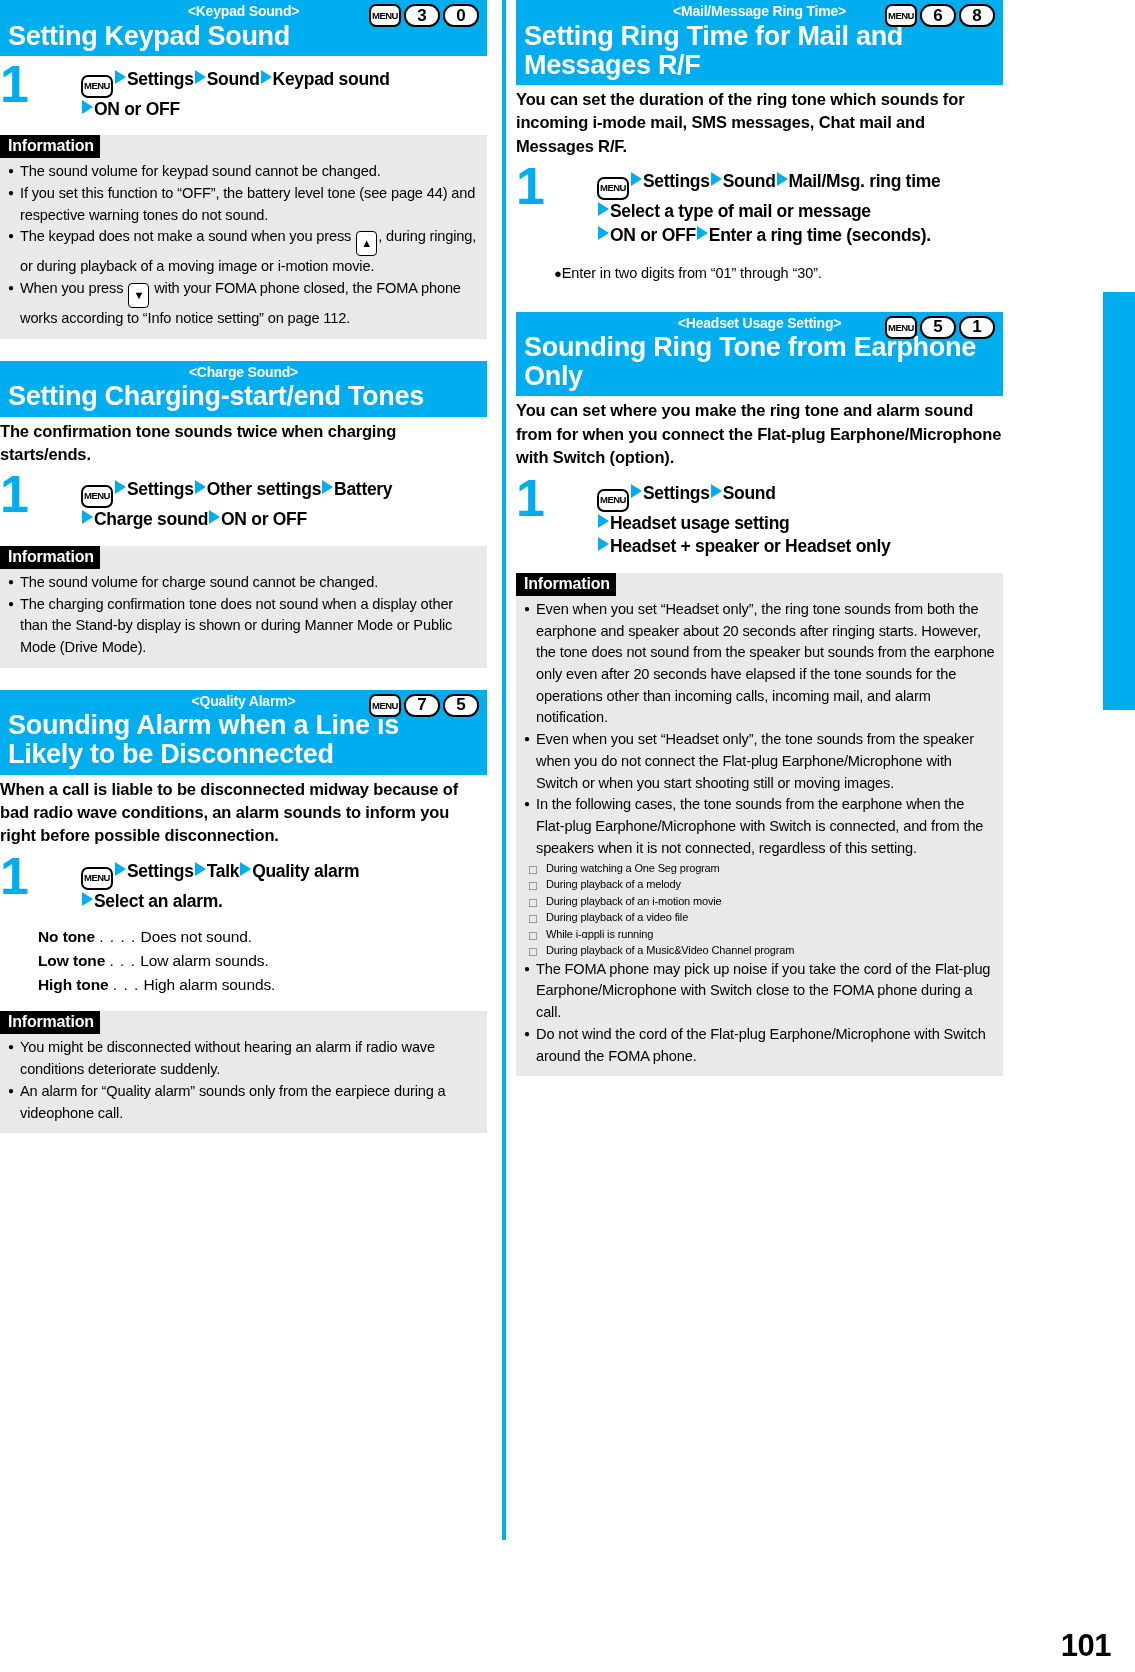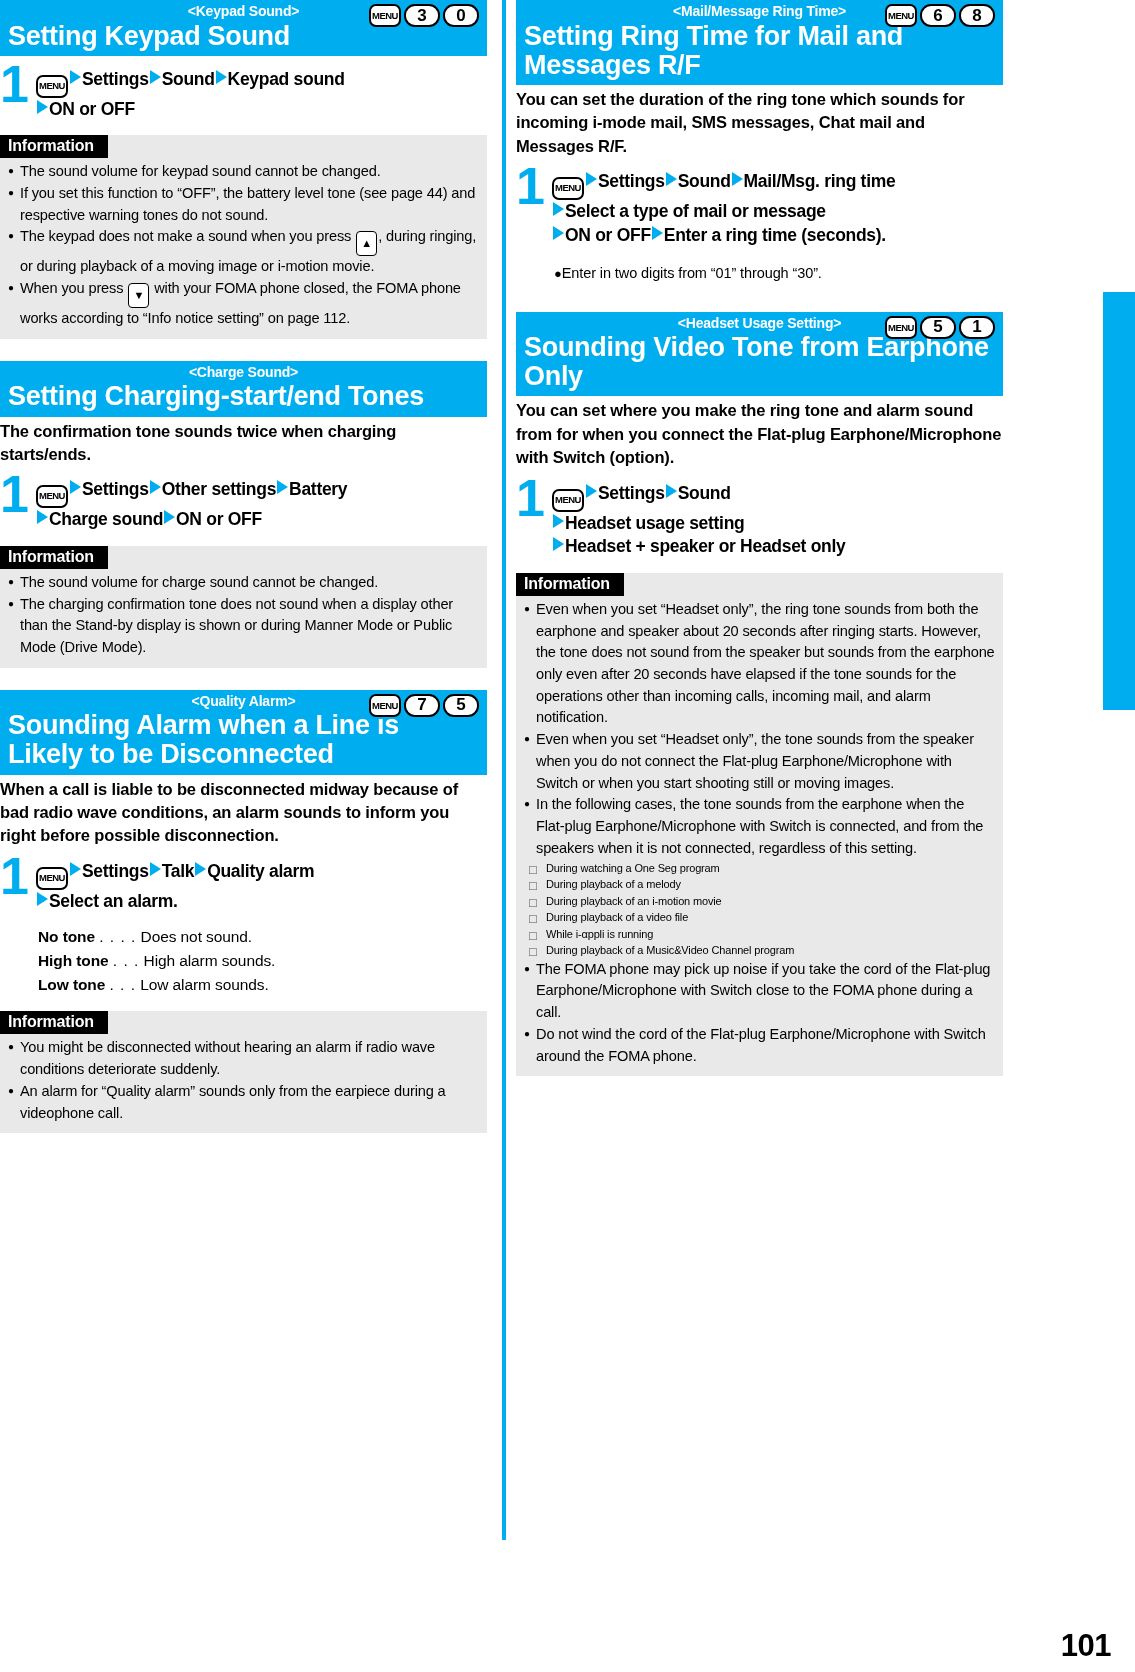--- a/index.html
+++ b/index.html
@@ -67,20 +67,21 @@
   
   .step { display:flex; margin:10px 0 4px 0; }
   .step-num {
     color:#00AEEF; font-size:52px; font-weight:bold; line-height:0.78;
     width:36px; flex:0 0 36px; text-align:left; margin-top:-2px;
   }
   .step-body { flex:1 1 auto; padding-top:2px; }
   .step-line {
     font-size:17.5px; font-weight:bold; line-height:1.35;
     letter-spacing:-0.3px;
+    margin-left:45px;
   }
   .inline-menu {
     display:inline-flex; align-items:center; justify-content:center;
     width:32px; height:23px; border-radius:7px; border:2px solid #000;
     background:#fff; font-size:9.5px; font-weight:bold;
     letter-spacing:-0.5px; vertical-align:-4px; margin-right:1px;
   }
   .tri {
     display:inline-block; width:0; height:0; vertical-align:1px;
     border-top:7px solid transparent; border-bottom:7px solid transparent;
@@ -100,21 +101,21 @@
   }
   .defterm { font-weight:bold; }
   .defdots { letter-spacing:1px; }
 
   
   .infobox {
     background:#e9e9e9; margin-top:14px; padding:0 8px 9px 8px;
   }
   .infohdr {
     display:inline-block; background:#000; color:#fff;
-    font-size:16px; font-weight:bold; padding:2px 14px 3px 8px;
+    font-size:16px; font-weight:bold; padding:2px 6px 3px 8px;
     margin:0 0 3px -8px; letter-spacing:-0.2px;
   }
   .infolist { margin:0; padding:0; list-style:none; }
   .infolist > li {
     font-size:14.6px; line-height:1.49; letter-spacing:-0.15px;
     padding-left:12px; position:relative; margin-bottom:0px;
   }
   .infolist > li::before {
     content:"\25CF"; position:absolute; left:0; top:0;
     font-size:10px; line-height:1.9;
@@ -252,28 +253,28 @@
         </div>
       </div>
 
       <div class="deflist">
         <div class="defrow">
           <span class="defterm">No tone</span>
           <span class="defdots">. . . .</span>
           <span>Does not sound.</span>
         </div>
         <div class="defrow">
+          <span class="defterm">Low tone</span>
+          <span class="defdots">. . .</span>
+          <span>Low alarm sounds.</span>
+        </div>
+        <div class="defrow">
           <span class="defterm">High tone</span>
           <span class="defdots">. . .</span>
           <span>High alarm sounds.</span>
-        </div>
-        <div class="defrow">
-          <span class="defterm">Low tone</span>
-          <span class="defdots">. . .</span>
-          <span>Low alarm sounds.</span>
         </div>
       </div>
 
       <div class="infobox">
         <div class="infohdr">Information</div>
         <ul class="infolist">
           <li>You might be disconnected without hearing an alarm if radio wave conditions deteriorate suddenly.</li>
           <li>An alarm for “Quality alarm” sounds only from the earpiece during a videophone call.</li>
         </ul>
       </div>
@@ -316,21 +317,21 @@
     </div>
 
     <div class="sec" style="margin-top:28px;">
       <div class="banner">
         <div class="keys">
           <span class="key-menu">MENU</span>
           <span class="key-num">5</span>
           <span class="key-num">1</span>
         </div>
         <div class="banner-sub">&lt;Headset Usage Setting&gt;</div>
-        <div class="banner-title">Sounding Video Tone from Earphone Only</div>
+        <div class="banner-title">Sounding Ring Tone from Earphone Only</div>
       </div>
 
       <div class="lead">You can set where you make the ring tone and alarm sound from for when you connect the Flat-plug Earphone/Microphone with Switch (option).</div>
 
       <div class="step">
         <div class="step-num">1</div>
         <div class="step-body">
           <div class="step-line">
             <span class="inline-menu">MENU</span><span class="tri"></span>Settings<span class="tri"></span>Sound
           </div>

